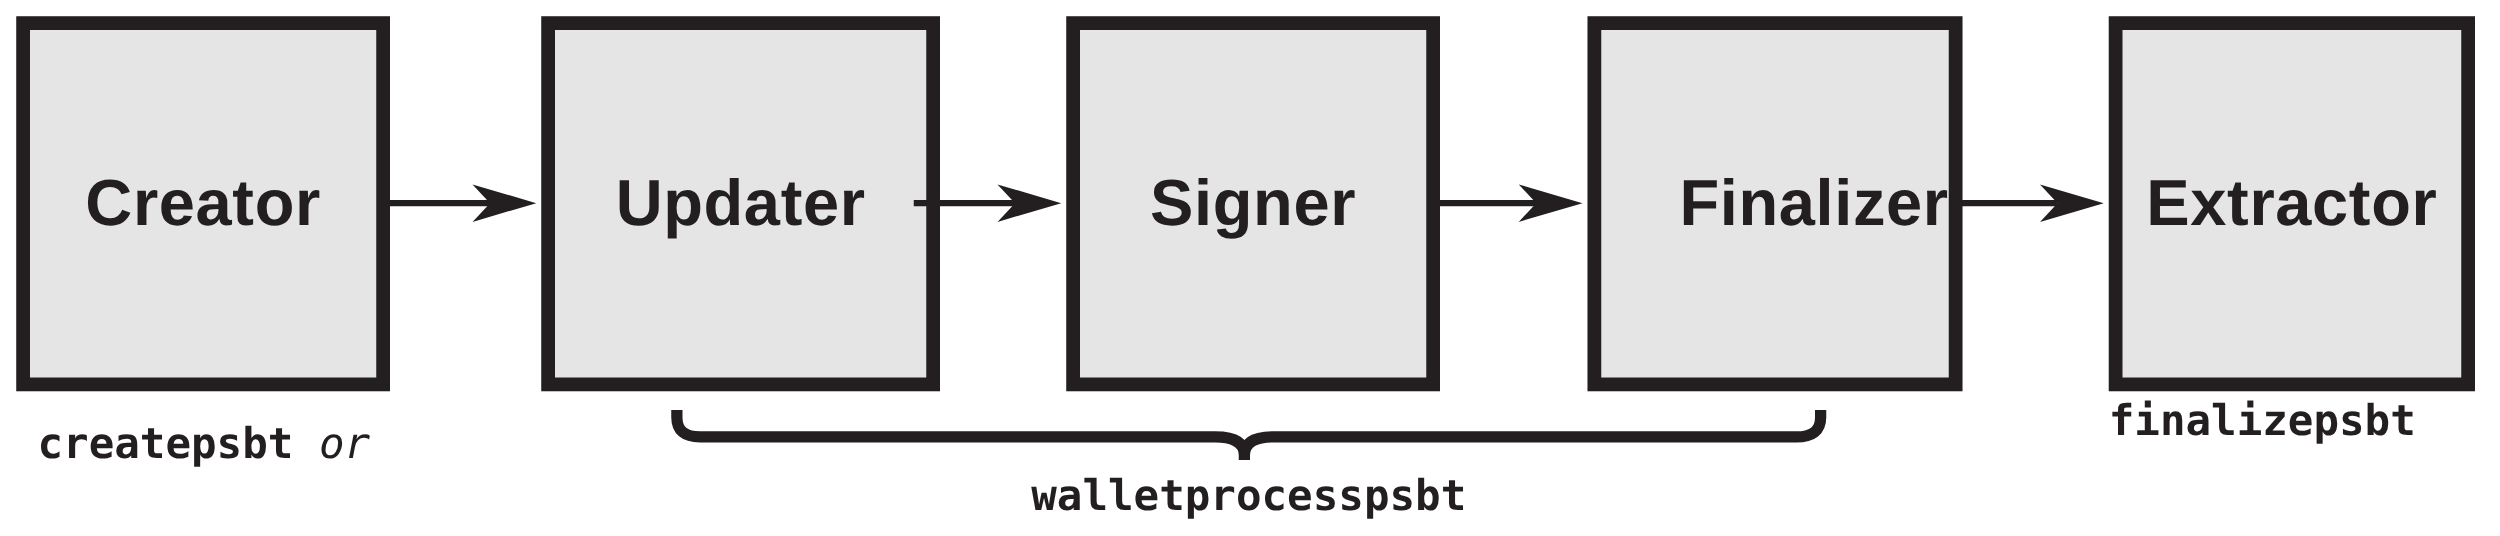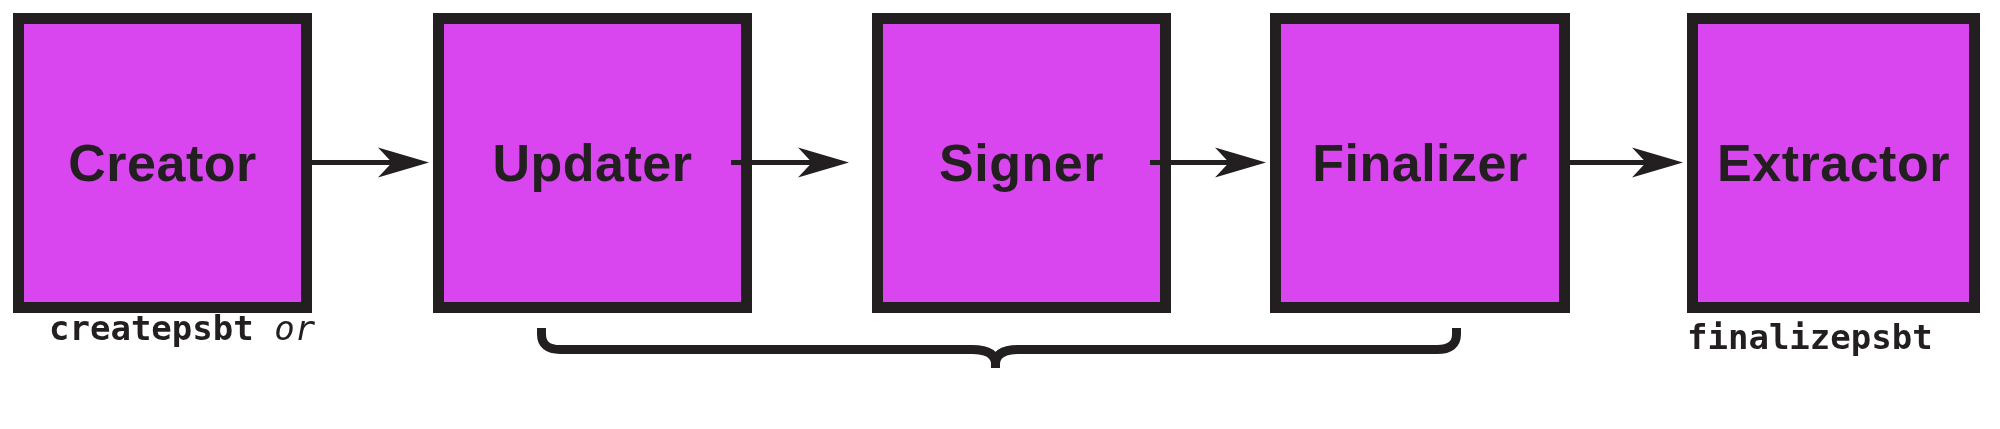--- a/index.html
+++ b/index.html
@@ -11,56 +11,56 @@
     overflow: hidden;
     font-family: "Liberation Sans", sans-serif;
     color: #231f20;
   }
   .flow-box {
     position: absolute;
     top: 13px;
     height: 300px;
     box-sizing: border-box;
     border: 11px solid #231f20;
-    background: #d946ef;
+    background: #e5e5e5;
     display: flex;
     align-items: center;
     justify-content: center;
   }
   .flow-box .box-label {
     font-family: "Liberation Sans", sans-serif;
     font-weight: 700;
     font-size: 52px;
     letter-spacing: 0.5px;
     color: #231f20;
     white-space: nowrap;
   }
   .box-creator   { left: 13px;   width: 299px; }
   .box-updater   { left: 433px;  width: 319px; }
-  .box-signer    { left: 872px;  width: 299px; }
-  .box-finalizer { left: 1270px; width: 300px; }
+  .box-signer    { left: 853px;  width: 299px; }
+  .box-finalizer { left: 1270px; width: 300px; justify-content: flex-end; }
   .box-extractor { left: 1687px; width: 293px; }
 
   .connector-layer {
     position: absolute;
     left: 0; top: 0;
     width: 2000px; height: 429px;
     pointer-events: none;
   }
 
   .cmd-label {
     position: absolute;
     font-family: "DejaVu Sans Mono", "Liberation Mono", monospace;
     font-weight: 700;
     font-size: 34px;
     line-height: 43px;
     color: #231f20;
     white-space: nowrap;
   }
-  .creator-cmds { left: 30px; top: 307px; text-align: right; margin-left: 19px; }
+  .creator-cmds { left: 30px; top: 334px; text-align: right; }
   .conj {
     font-style: italic;
     font-weight: 400;
   }
   .brace-cmd { left: 537px; top: 376px; width: 924px; text-align: center; }
   .extractor-cmd { left: 1687px; top: 316px; width: 293px; text-align: left; }
 </style>
 </head>
 <body>
 
@@ -105,16 +105,17 @@
     </g>
 
     <path d="M541.5,328 L541.5,334 Q541.5,349.5 560,349.5 L972,349.5 Q995.5,349.5 995.5,364 L995.5,368
              M995.5,368 L995.5,364 Q995.5,349.5 1019,349.5 L1437,349.5 Q1456.5,349.5 1456.5,334 L1456.5,328" fill="none" stroke="#231f20" stroke-width="9" stroke-linecap="butt"></path>
   </svg>
 
   <div class="cmd-label creator-cmds">
     <div class="cmd-line"><span class="cmd">createpsbt</span> <span class="conj">or</span></div>
   </div>
 
+  <div class="cmd-label brace-cmd"><span>walletprocesspsbt</span></div>
 
   <div class="cmd-label extractor-cmd"><span>finalizepsbt</span></div>
 
 </div>
 
 </body></html>

